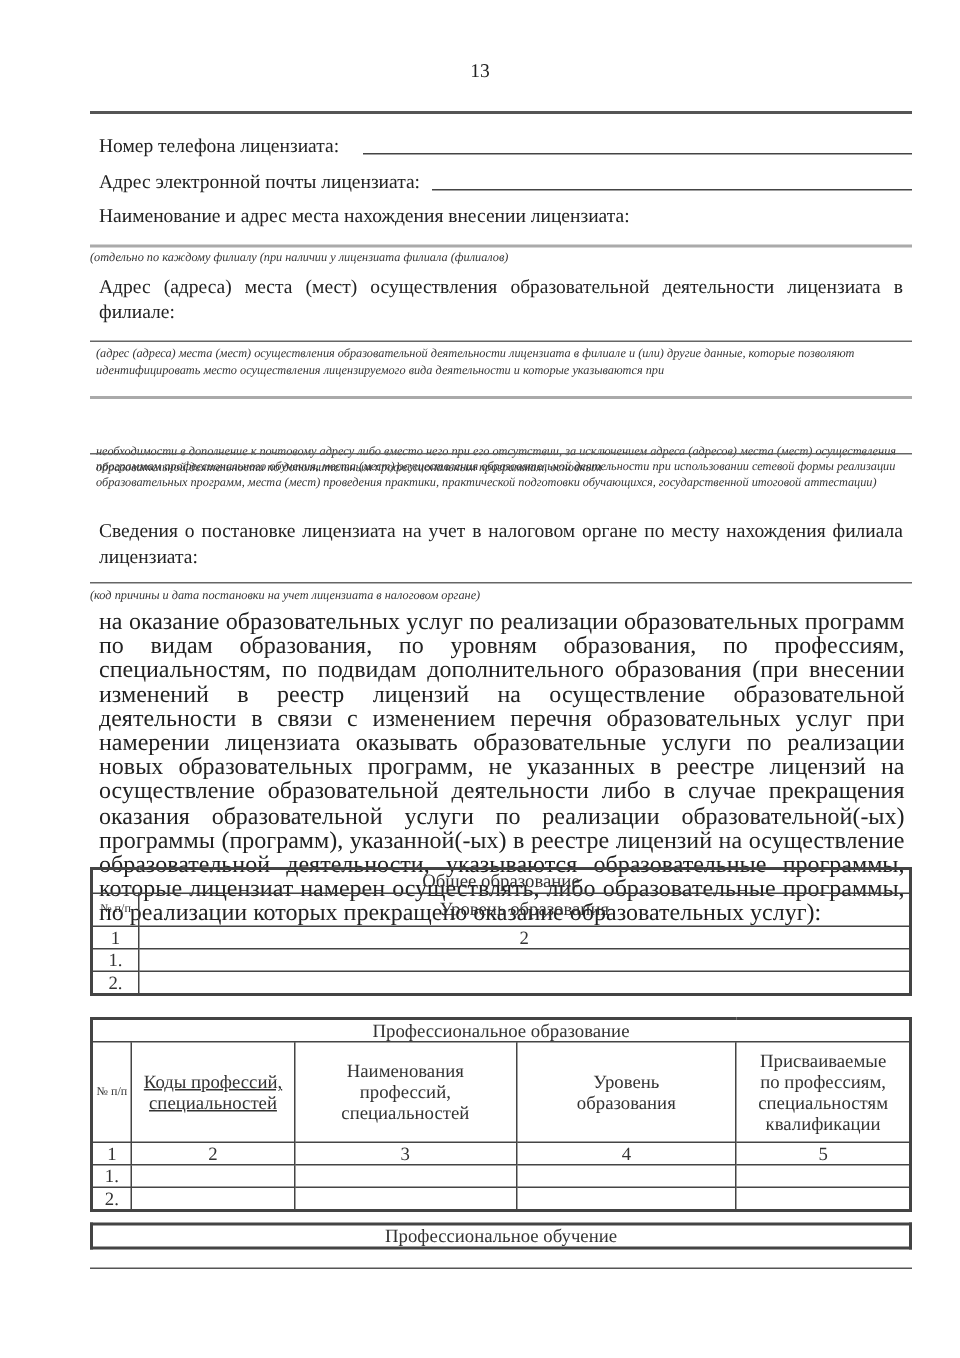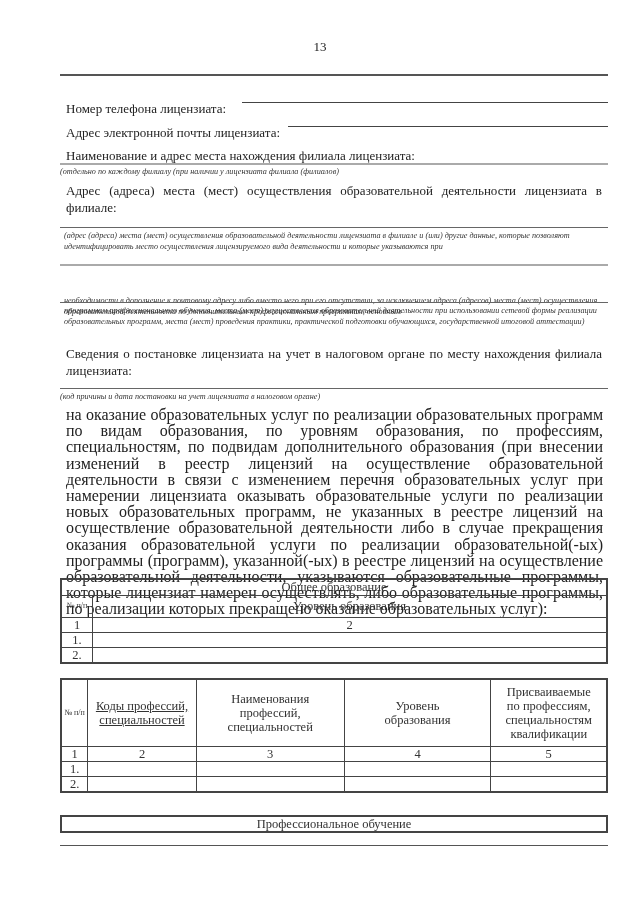--- a/index.html
+++ b/index.html
@@ -3,21 +3,21 @@
 <meta charset="utf-8">
 <style>
   html, body { margin: 0; padding: 0; background: #ffffff; }
   body { width: 640px; height: 905px; position: relative; overflow: hidden;
          font-family: "Liberation Serif", "DejaVu Serif", serif; color: #222; }
   .abs { position: absolute; }
   .page-num { left: 0; width: 640px; top: 39px; text-align: center; font-size: 13px; }
   .hr-thick { left: 60px; width: 548px; height: 2px; background: #555; }
   .hr { left: 60px; width: 548px; height: 1px; background: #666; }
   .hr-grey { left: 60px; width: 548px; height: 2px; background: #aaa; }
-  .label { font-size: 13px; white-space: nowrap; margin-top: 12px; }
+  .label { font-size: 13px; white-space: nowrap; }
   .uline { height: 1px; background: #444; }
   .caption { left: 60px; width: 548px; text-align: left; font-style: italic;
              font-size: 8.2px; line-height: 11px; color: #333; }
   .para { left: 66px; width: 536px; font-size: 13px; line-height: 17px; text-align: justify; }
   .body-text { left: 66px; width: 537px; font-size: 16px; line-height: 16.2px; text-align: justify; }
   table { border-collapse: collapse; position: absolute; left: 60px; width: 548px;
           font-family: "Liberation Serif", "DejaVu Serif", serif; color: #333; }
   td { border: 1px solid #444; padding: 0; text-align: center; font-size: 12.5px; line-height: 14px; }
   td.num { font-size: 8px; line-height: 10px; }
   .tbl-outer { border: 2px solid #444; }
@@ -27,21 +27,21 @@
 
 <div class="abs page-num">13</div>
 <div class="abs hr-thick" style="top:74px;"></div>
 
 <div class="abs label" style="left:66px; top:89px;">Номер телефона лицензиата:</div>
 <div class="abs uline" style="left:242px; width:366px; top:102px;"></div>
 
 <div class="abs label" style="left:66px; top:113px;">Адрес электронной почты лицензиата:</div>
 <div class="abs uline" style="left:288px; width:320px; top:126px;"></div>
 
-<div class="abs label" style="left:66px; top:136px;">Наименование и адрес места нахождения филиала лицензиата:</div>
+<div class="abs label" style="left:66px; top:136px;">Наименование и адрес места нахождения внесении лицензиата:</div>
 <div class="abs hr-grey" style="top:163px;"></div>
 <div class="abs caption" style="top:166px;">(отдельно по каждому филиалу (при наличии у лицензиата филиала (филиалов)</div>
 
 <div class="abs para" style="top:182px;">Адрес (адреса) места (мест) осуществления образовательной деятельности лицензиата в филиале:</div>
 <div class="abs hr" style="top:227px;"></div>
 <div class="abs caption" style="top:230px; left:64px; width:540px;">(адрес (адреса) места (мест) осуществления образовательной деятельности лицензиата в филиале и (или) другие данные, которые позволяют идентифицировать место осуществления лицензируемого вида деятельности и которые указываются при</div>
 <div class="abs hr-grey" style="top:264px;"></div>
 <div class="abs caption" style="top:251px; left:64px; width:540px;margin-top:44px;">необходимости в дополнение к почтовому адресу либо вместо него при его отсутствии, за исключением адреса (адресов) места (мест) осуществления образовательной деятельности по дополнительным профессиональным программам, основным</div>
 <div class="abs hr" style="top:302px;"></div>
 <div class="abs caption" style="top:305px; left:64px; width:540px;">программам профессионального обучения, места (мест) осуществления образовательной деятельности при использовании сетевой формы реализации образовательных программ, места (мест) проведения практики, практической подготовки обучающихся, государственной итоговой аттестации)</div>
@@ -71,20 +71,23 @@
   </tr>
   <tr style="height:15px;">
     <td>2.</td>
     <td></td>
   </tr>
 </tbody>
   </table>
 
 <table class="tbl-outer" style="top:678px;">
   <tbody>
+      <tr style="height:15px;">
+    <td colspan="5">Профессиональное образование</td>
+  </tr>
   <tr style="height:62px;">
     <td class="num" style="width:30px;">№ п/п</td>
     <td style="width:104px; padding:0 4px;text-decoration:underline;">Коды профессий, специальностей</td>
     <td style="width:129px; padding:12px 14px;">Наименования профессий, специальностей</td>
     <td style="width:118px; padding:0 20px;">Уровень образования</td>
     <td style="padding:0 14px;">Присваиваемые по профессиям, специальностям квалификации</td>
   </tr>
   <tr style="height:13px;">
     <td>1</td>
     <td>2</td>

